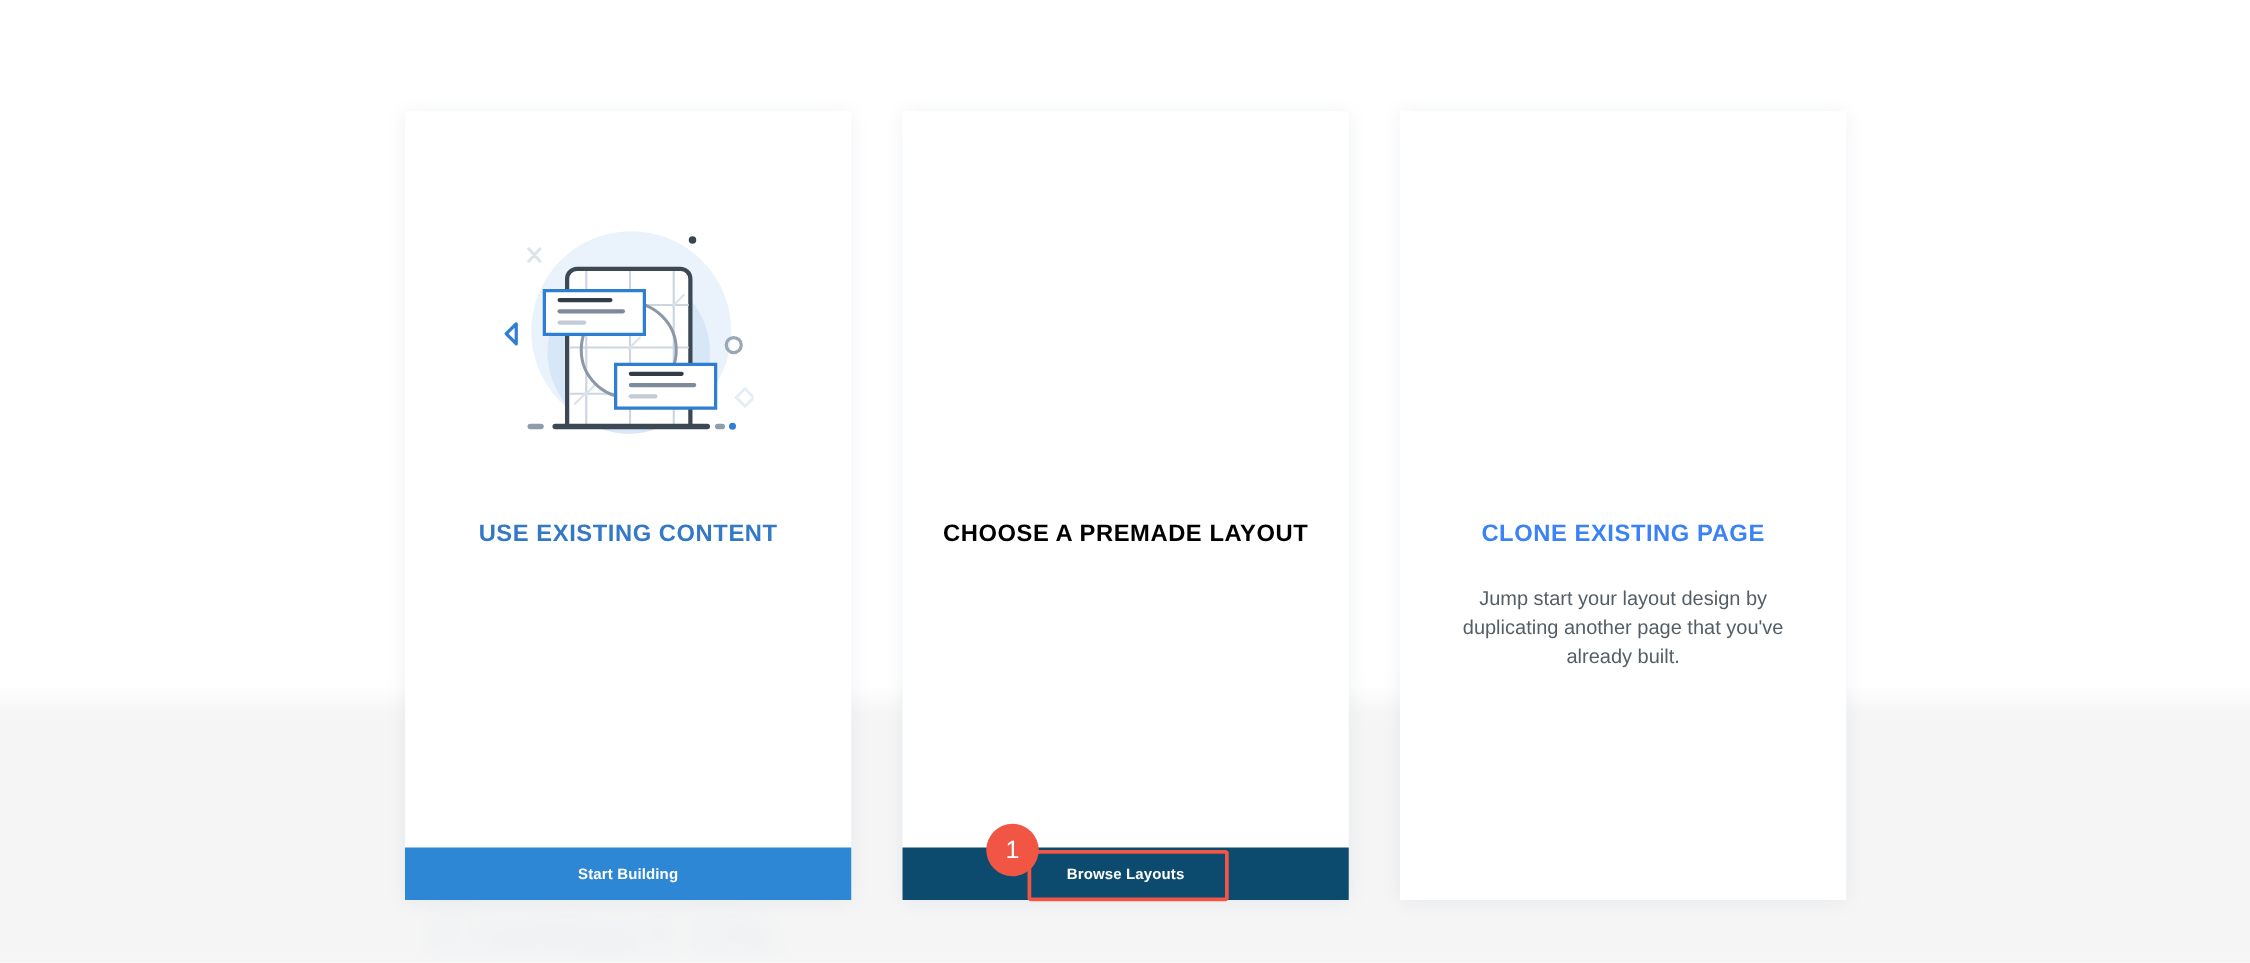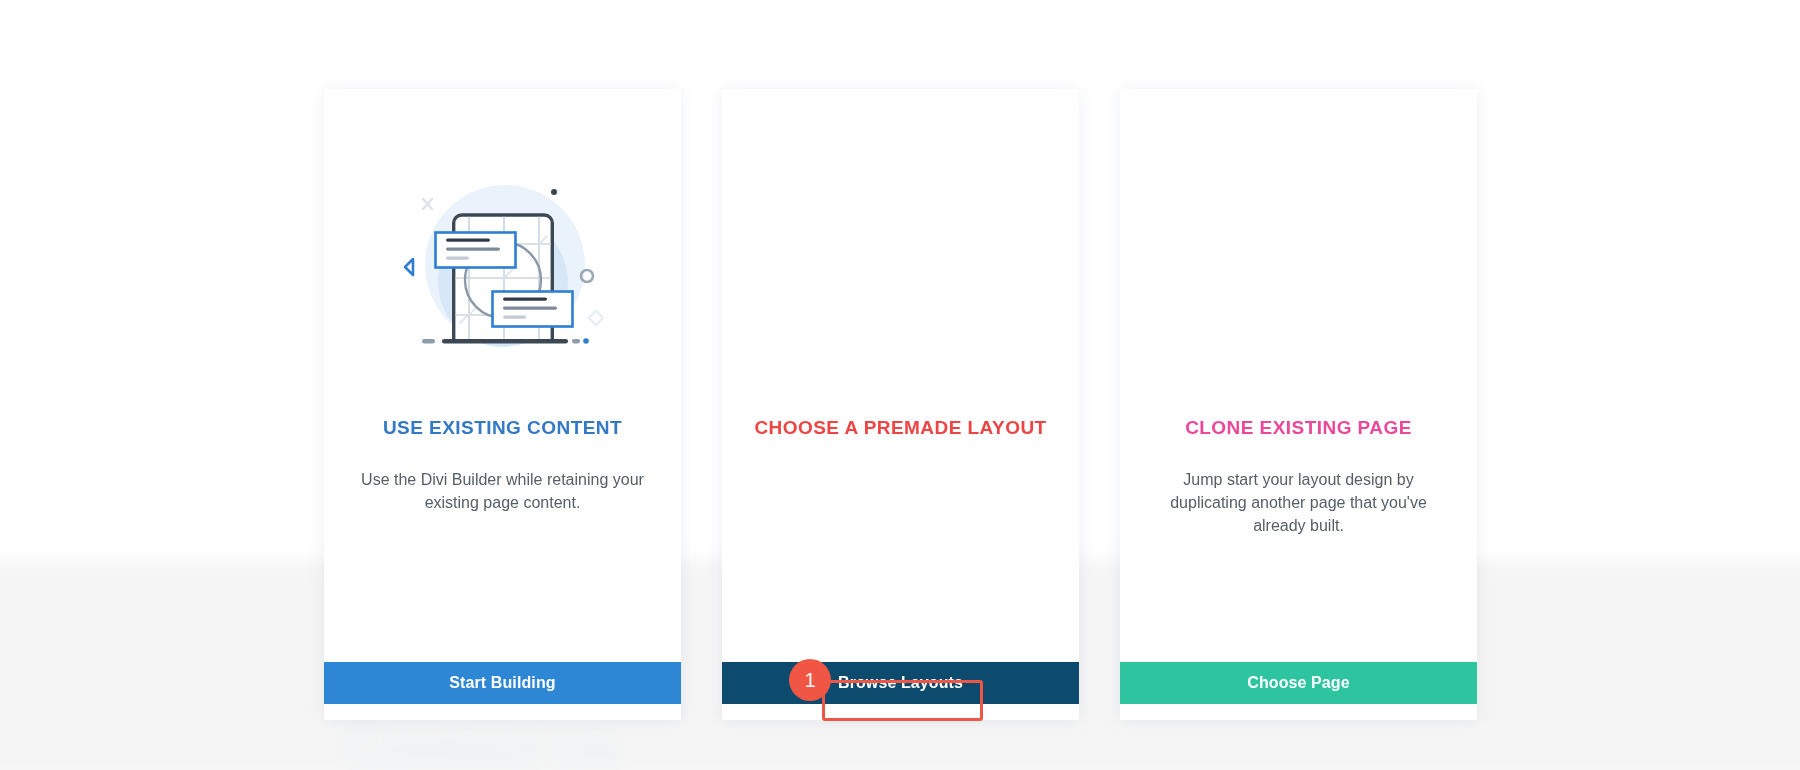--- a/index.html
+++ b/index.html
@@ -14,22 +14,22 @@
   .bg-contact{position:absolute;font-size:54px;font-weight:700;color:#eceff2;letter-spacing:-1px;}
 
   
   .cards{position:absolute;left:324px;top:89px;display:flex;gap:41px;}
   .card{position:relative;width:357px;height:631px;background:#fff;
         box-shadow:0 1px 14px rgba(120,140,170,.13);
         display:flex;flex-direction:column;align-items:center;}
   .illus{margin-top:91px;width:200px;height:170px;}
   .title{font-size:19px;font-weight:700;letter-spacing:.45px;margin-top:67px;white-space:nowrap;}
   .desc{font-size:16px;color:#555e66;text-align:center;line-height:1.44;margin-top:29px;width:298px;}
-  .btn{position:absolute;left:0;bottom:16px;width:100%;height:42px;display:flex;
-       align-items:center;justify-content:center;color:#fff;font-weight:700;font-size:16px;letter-spacing:.1px;}
+  .btn{position:absolute;left:0;bottom:0;width:100%;height:42px;display:flex;
+       align-items:center;justify-content:center;color:#fff;font-weight:700;font-size:12px;letter-spacing:.1px;}
 
   
   .ann-box{position:absolute;border:3px solid #f15544;border-radius:3px;}
   .ann-badge{position:absolute;width:42px;height:42px;border-radius:50%;background:#f15544;
              color:#fff;font-size:20px;display:flex;align-items:center;justify-content:center;}
 </style>
 </head>
 <body>
 
 <div id="root">
@@ -97,39 +97,37 @@
             <rect x="100" y="135.4" width="23" height="3.3" rx="1.65" fill="#c3ccd6"></rect>
           </g>
 
           <rect x="39" y="159" width="126" height="4.4" rx="2.2" fill="#3d4855"></rect>
           <rect x="19" y="159" width="13" height="4.4" rx="2.2" fill="#8f9cab"></rect>
           <rect x="169" y="159" width="8" height="4.4" rx="2.2" fill="#8f9cab"></rect>
           <circle cx="183" cy="161" r="2.8" fill="#2e7ed4"></circle>
         </svg>
       </div>
       <div class="title" style="color:#3379c6">USE EXISTING CONTENT</div>
-      <div class="desc">Use the Divi Builder while retaining your existing page content.</div>
       <div class="btn" style="background:#2e87d4">Start Building</div>
     </div>
 
     <div class="card">
       <div class="illus">
         <svg viewBox="0 0 200 170" width="200" height="170"></svg>
       </div>
-      <div class="title" style="color:#ef4444">CHOOSE A PREMADE LAYOUT</div>
+      <div class="title" style="color:#000000">CHOOSE A PREMADE LAYOUT</div>
       <div class="btn" style="background:#0c4a6e">Browse Layouts</div>
     </div>
 
     <div class="card">
       <div class="illus">
         <svg viewBox="0 0 200 170" width="200" height="170"></svg>
       </div>
-      <div class="title" style="color:#ec4899">CLONE EXISTING PAGE</div>
+      <div class="title" style="color:#3b82f6">CLONE EXISTING PAGE</div>
       <div class="desc">Jump start your layout design by duplicating another page that you've already built.</div>
-      <div class="btn" style="background:#2fc4a0">Choose Page</div>
     </div>
 
   </div>
 
   <div class="ann-box" style="left:822px;top:680px;width:155px;height:35px;"></div>
   <div class="ann-badge" style="left:789px;top:659px;">
     <span>1</span>
   </div>
 
 </div>

